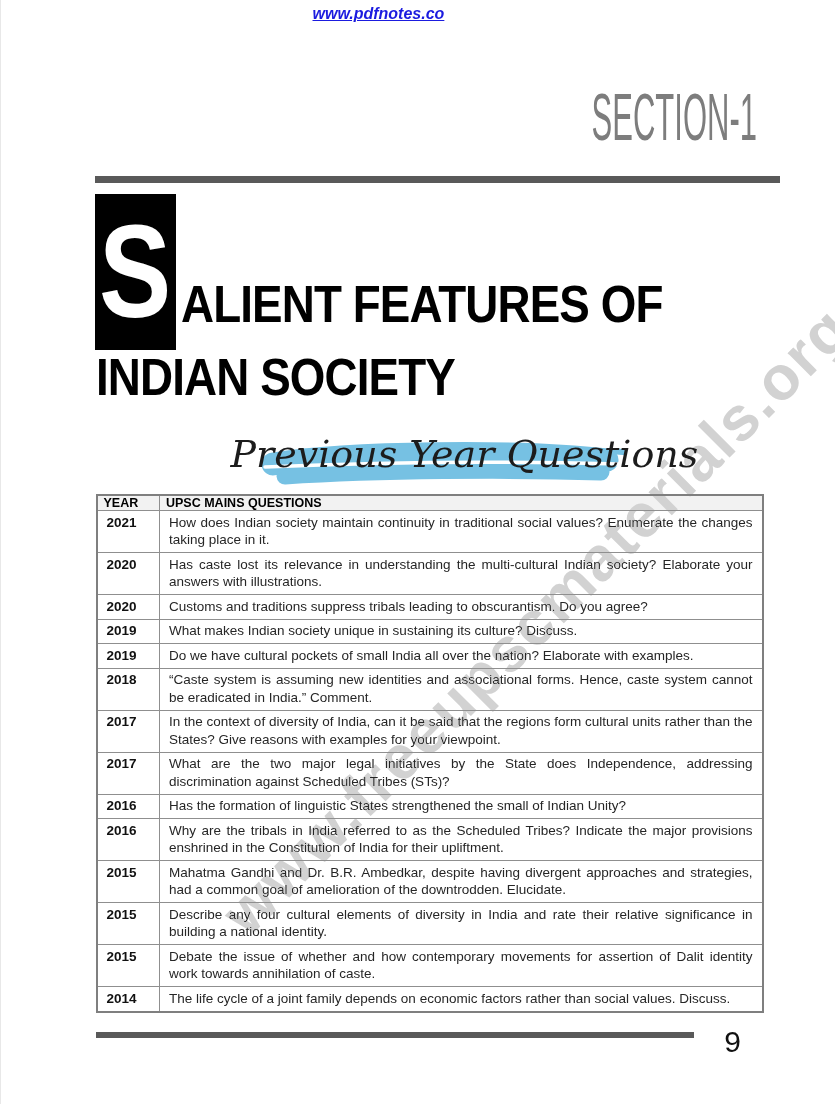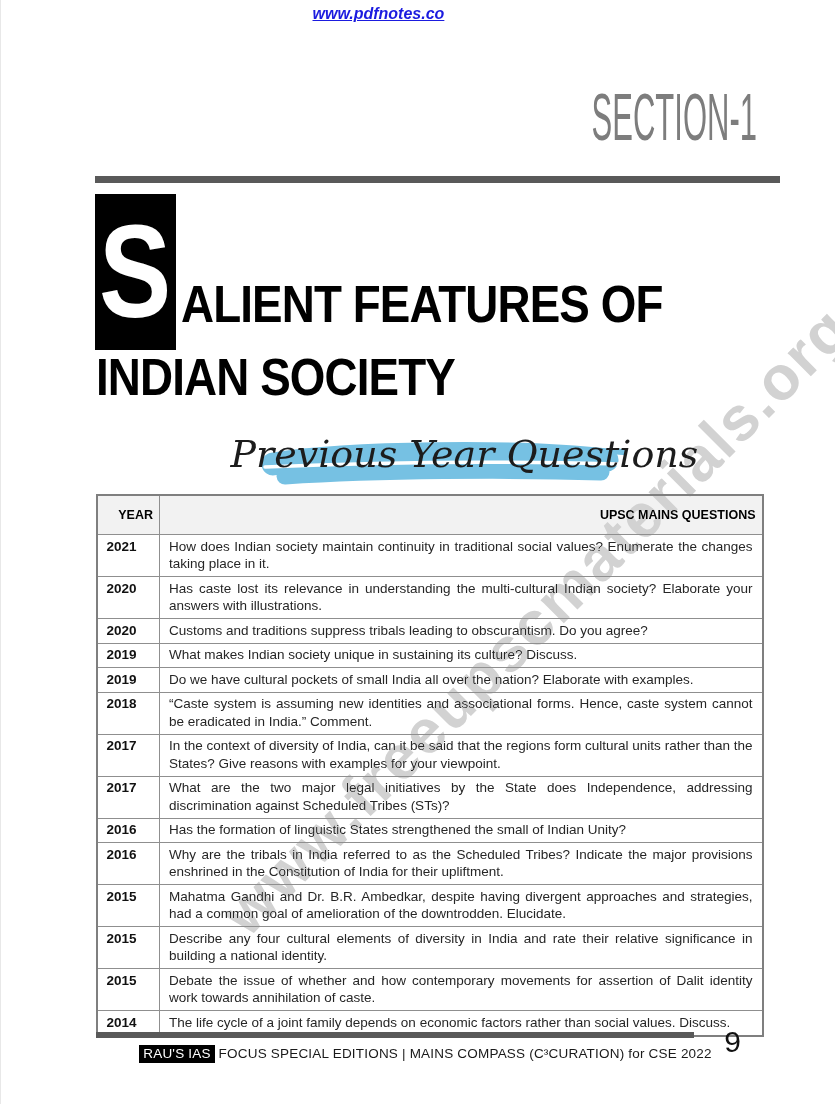--- a/index.html
+++ b/index.html
@@ -48,21 +48,21 @@
     font-size:13.5px; color:#262626;
   }
   .pyq-table col.col-year{width:63px;}
   .pyq-table th, .pyq-table td{
     border:1px solid #8f8f8f; padding:2.5px 9px 3.5px; line-height:17.5px;
     vertical-align:top;
   }
   .pyq-table{border:2px solid #7f7f7f;}
   .pyq-table thead th{
     background:#f2f2f2; font-size:12.5px; font-weight:bold; color:#000;
-    text-align:right; padding:12px 6px; line-height:14px;
+    text-align:left; padding:0 6px; line-height:14px;
   }
   .pyq-table td.year{font-weight:bold; text-align:left; color:#111;}
   .pyq-table td.q{text-align:justify;margin-top:36px;}
   
   .watermark{
     position:absolute; left:60px; top:585px; width:950px; text-align:center;
     transform:rotate(-45deg);
     font-size:62px; font-weight:bold; letter-spacing:2px; color:#d2d2d2;
     mix-blend-mode:darken; pointer-events:none; white-space:nowrap; z-index:6;
   }
@@ -184,15 +184,14 @@
           <td class="year">2014</td>
           <td class="q">The life cycle of a joint family depends on economic factors rather than social values. Discuss.</td>
         </tr>
       </tbody>
   </table>
 
   <div class="watermark">www.freeupscmaterials.org</div>
 
   <div class="bottom-bar"></div>
   <div class="page-number">9</div>
-  <div class="footer-line"><span class="footer-brand">RAU'S IAS</span><span> FOCUS SPECIAL EDITIONS | MAINS COMPASS (C³CURATION) for CSE 2022</span></div>
 
 </div>
 
 </body></html>

